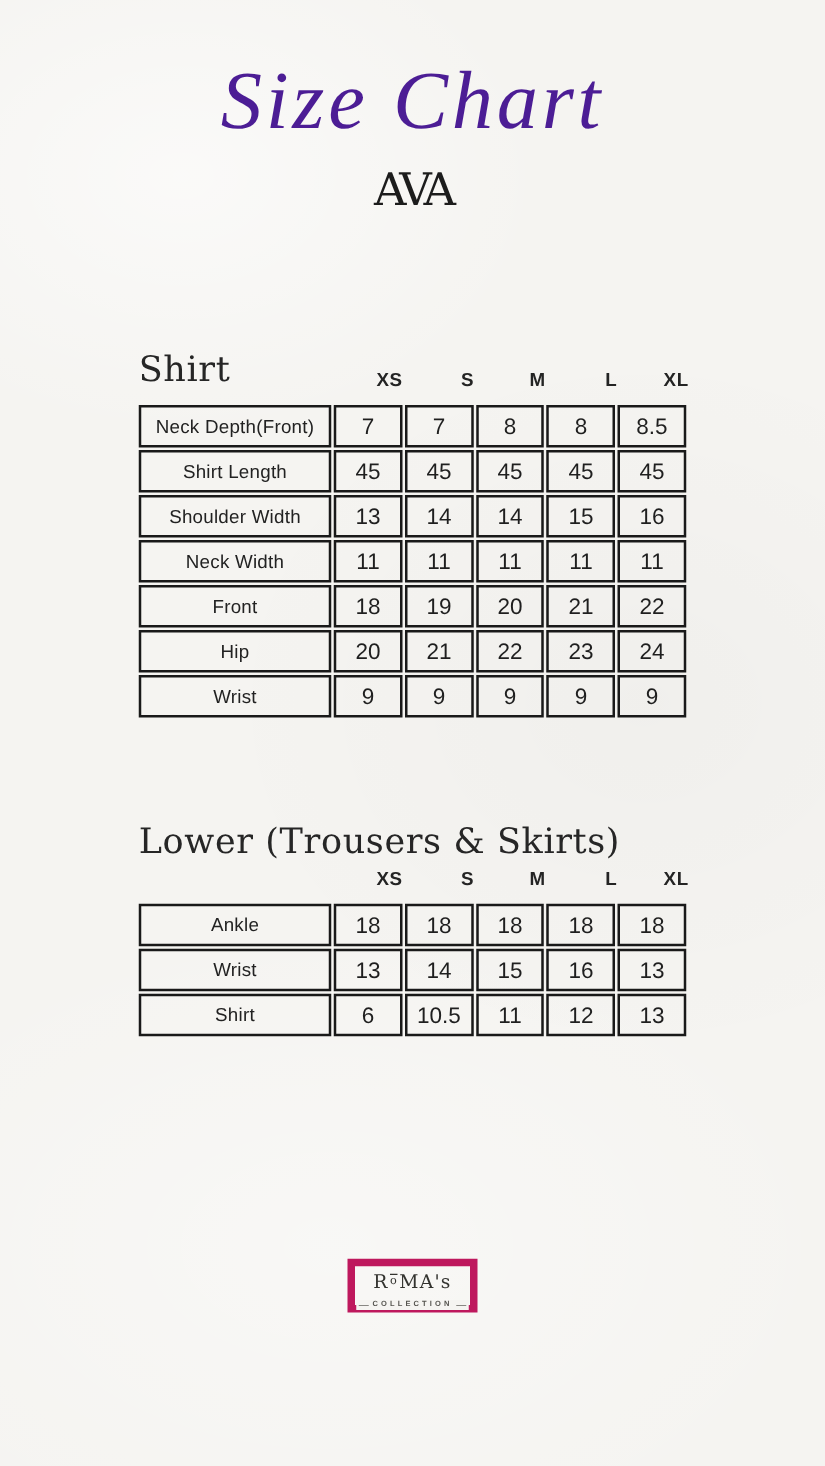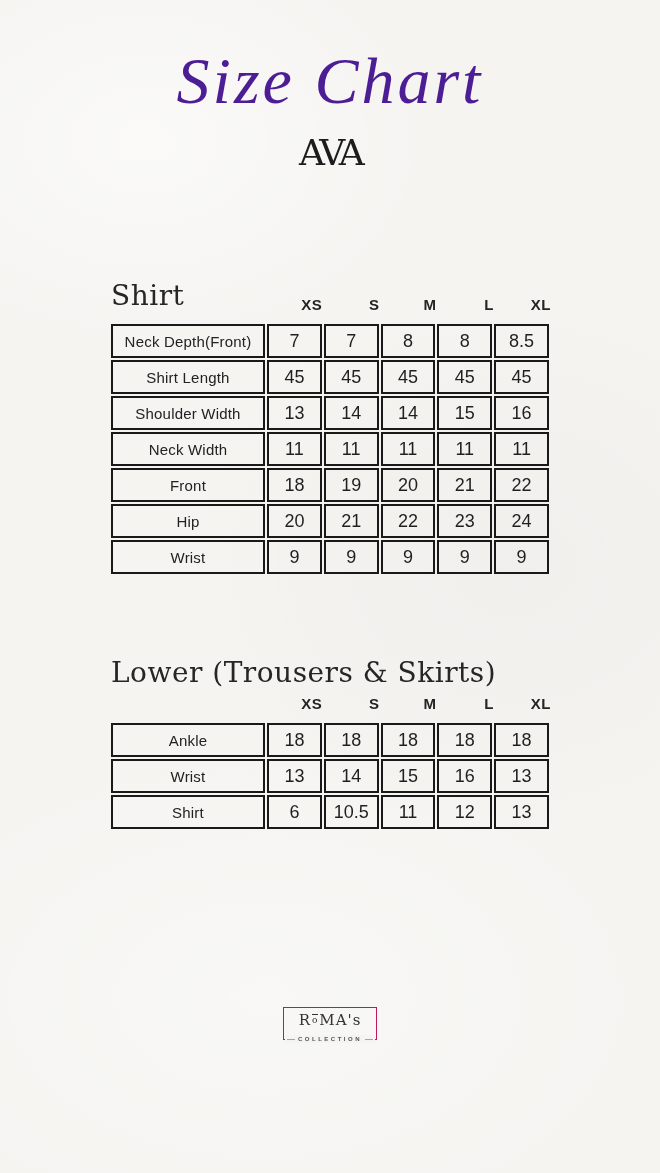--- a/index.html
+++ b/index.html
@@ -79,21 +79,21 @@
     text-align: center;
     vertical-align: middle;
     padding: 0 4px;
   }
   table.grid td.lbl { width: 142px; font-size: 15px; letter-spacing: 0.2px; color: #222; }
   table.grid td.val { font-size: 18px; color: #1f1f1f; }
 
   footer { margin-top: 176px; display: flex; justify-content: center; }
   .logo-box {
     position: relative;
-    border: 1px solid #be185d;
+    border: 6px solid #be185d;
     padding: 4px 15px 10px 15px;
     text-align: center;
   }
   .logo-name {
     font-family: "DejaVu Serif", serif;
     font-size: 15px;
     letter-spacing: 1px;
     color: #33332f;
     line-height: 1.1;
     white-space: nowrap;

